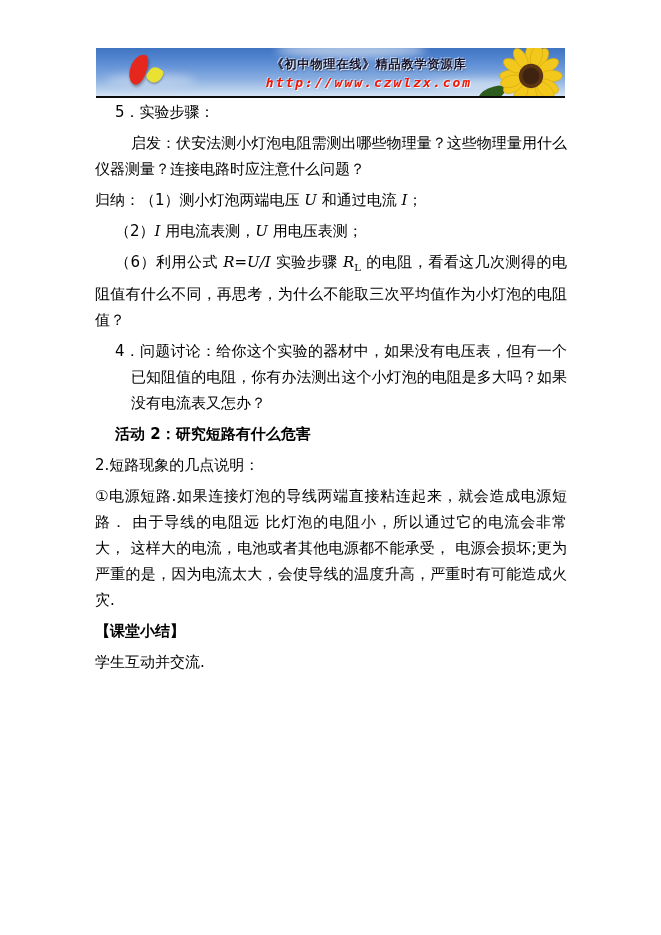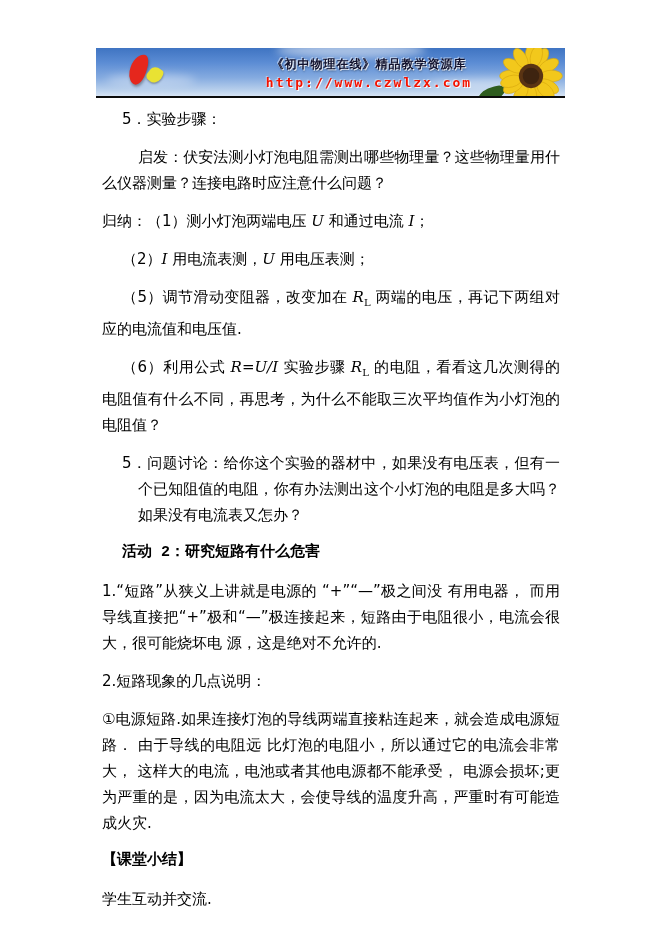--- a/index.html
+++ b/index.html
@@ -35,39 +35,40 @@
     position:absolute; left:112px; top:5px; width:322px; text-align:center;
     font-family:"DejaVu Serif", serif; font-weight:bold; font-size:12px; line-height:22px;
     color:#12122e; letter-spacing:1px; white-space:nowrap;
     text-shadow:1px 1px 0 rgba(255,255,255,.85), -1px -1px 0 rgba(255,255,255,.5), 1px 2px 2px rgba(0,0,0,.35);
   }
   .banner-url {
     position:absolute; left:112px; top:27px; width:322px; text-align:center;
     font-family:"DejaVu Sans Mono", monospace; font-weight:bold; font-size:13px;
     color:#f41200; letter-spacing:2px; white-space:nowrap;
     text-shadow:1px 1px 0 rgba(255,255,255,.9), -1px -1px 0 rgba(255,255,255,.4);
+    font-style:italic;
   }
 
   .sunflower { position:absolute; right:2px; bottom:-12px; width:64px; height:64px; }
   .leaf {
     position:absolute; right:60px; bottom:-4px; width:26px; height:13px;
     background:#2e5c1e; border-radius:70% 30% 60% 40%; transform:rotate(-12deg);
     box-shadow:-4px 1px 0 -2px #3d6b26;
   }
 
   
   .content {
     position:absolute; left:90px; top:94px; width:482px;
     font-size:15px; line-height:26px; text-align:justify; color:#000;
   }
-  .p { margin:12px; padding:0; }
+  .p { margin:5px; padding:0; }
   .ind1 { text-indent:20px; }
   .ind2 { text-indent:36px; }
   .hang { padding-left:36px; text-indent:-16px; }
-  .bold { font-weight:bold;font-family:Liberation Mono, monospace; }
+  .bold { font-weight:bold; }
   .var { font-family:"DejaVu Serif", serif; font-style:italic; }
   sub.var { font-style:normal; font-size:10px; }
 </style>
 </head>
 <body>
 
 <div class="page">
 
   <div class="banner">
     <div class="cloud c1"></div>
@@ -108,30 +109,28 @@
     <p class="p ind1">5．实验步骤：</p>
 
     <p class="p ind2">启发：伏安法测小灯泡电阻需测出哪些物理量？这些物理量用什么仪器测量？连接电路时应注意什么问题？</p>
 
     <p class="p"><span>归纳：（1）测小灯泡两端电压 </span><i class="var">U</i><span> 和通过电流 </span><i class="var">I</i><span>；</span></p>
 
     <p class="p ind1"><span>（2）</span><i class="var">I</i><span> 用电流表测，</span><i class="var">U</i><span> 用电压表测；</span></p>
 
 
 
-    <p class="p ind1"><span>（5）调节滑动变阻器，改变加在 </span><i class="var">R</i><sub class="var">L</sub><span> 两端的电压，再记下两组对应的电流值和电压值.</span></p>
 
     <p class="p ind1"><span>（6）利用公式 </span><i class="var">R=U/I</i><span> 实验步骤 </span><i class="var">R</i><sub class="var">L</sub><span> 的电阻，看看这几次测得的电阻值有什么不同，再思考，为什么不能取三次平均值作为小灯泡的电阻值？</span></p>
 
 
-    <p class="p hang">5．问题讨论：给你这个实验的器材中，如果没有电压表，但有一个已知阻值的电阻，你有办法测出这个小灯泡的电阻是多大吗？如果没有电流表又怎办？</p>
+    <p class="p hang">4．问题讨论：给你这个实验的器材中，如果没有电压表，但有一个已知阻值的电阻，你有办法测出这个小灯泡的电阻是多大吗？如果没有电流表又怎办？</p>
 
     <p class="p ind1 bold">活动 2：研究短路有什么危害</p>
 
-    <p class="p">1.“短路”从狭义上讲就是电源的 “+”“—”极之间没 有用电器， 而用导线直接把“+”极和“—”极连接起来，短路由于电阻很小，电流会很大，很可能烧坏电 源，这是绝对不允许的.</p>
 
     <p class="p">2.短路现象的几点说明：</p>
 
     <p class="p">①电源短路.如果连接灯泡的导线两端直接粘连起来，就会造成电源短路． 由于导线的电阻远 比灯泡的电阻小，所以通过它的电流会非常大， 这样大的电流，电池或者其他电源都不能承受， 电源会损坏;更为严重的是，因为电流太大，会使导线的温度升高，严重时有可能造成火灾.</p>
 
 
     <p class="p bold">【课堂小结】</p>
 
     <p class="p">学生互动并交流.</p>
 

